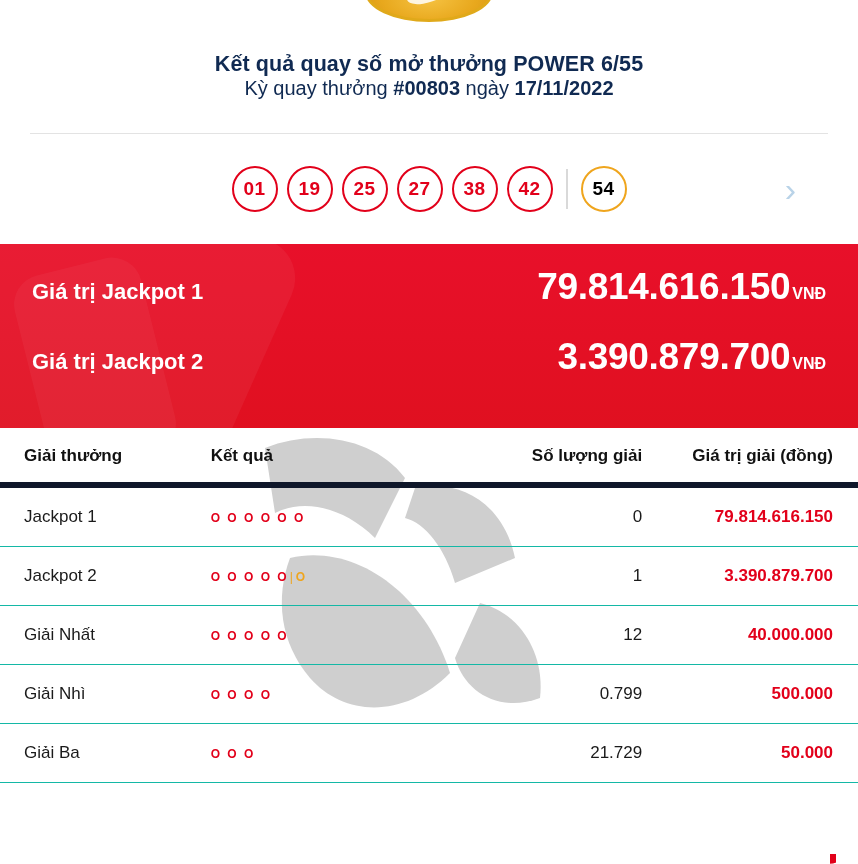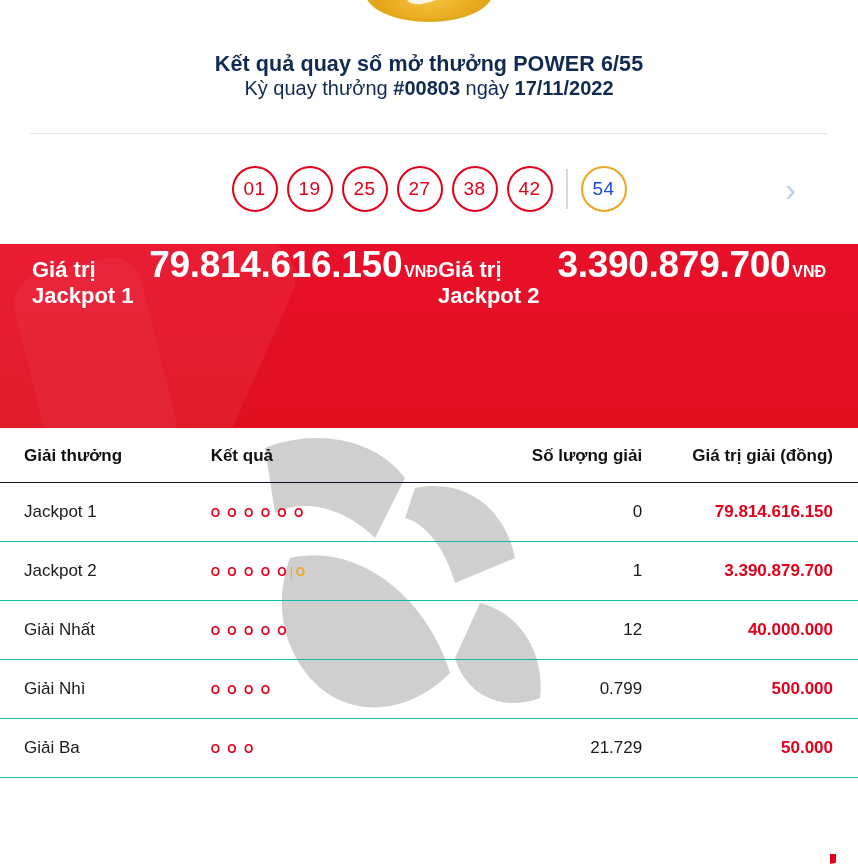--- a/index.html
+++ b/index.html
@@ -76,30 +76,30 @@
     align-items: center;
     justify-content: center;
     gap: 9px;
   }
   .ball {
     width: 46px; height: 46px;
     border-radius: 50%;
     border: 2.5px solid #e2001a;
     color: #e2001a;
     font-size: 19px;
-    font-weight: normal;
+    font-weight: bold;
     display: flex;
     align-items: center;
     justify-content: center;
     background: #fff;
     letter-spacing: .5px;
   }
   .ball.special {
     border-color: #efa51d;
-    color: #1d4ed8;
+    color: #000000;
   }
   .sep {
     width: 2px; height: 40px;
     background: #d9d9d9;
     margin: 0 4px;
   }
   .next-arrow {
     position: absolute;
     right: 62px; top: 50%;
     transform: translateY(-50%);
@@ -111,21 +111,21 @@
   }
 
   
   .jackpot-banner {
     position: relative;
     background: linear-gradient(180deg, #e8102a 0%, #e01020 100%);
     height: 184px;
     overflow: hidden;
     padding: 0 32px;
     display: flex;
-    flex-direction: row;
+    flex-direction: column;
     justify-content: center;
   }
   .jackpot-banner::before {
     content: "";
     position: absolute;
     left: -40px; top: -60px;
     width: 300px; height: 300px;
     background: rgba(255,255,255,.05);
     transform: rotate(24deg);
     border-radius: 40px;
@@ -183,21 +183,21 @@
     border-collapse: collapse;
     font-size: 17px;
     color: #1a1a1a;
   }
   thead th {
     font-size: 17px;
     font-weight: bold;
     color: #111;
     padding: 18px 0 16px 0;
     text-align: left;
-    border-bottom: 1px solid #0f172a;
+    border-bottom: 6px solid #0f172a;
   }
   tbody td {
     padding: 19px 0 19px 0;
     border-bottom: 1px solid #14b8a6;
     vertical-align: middle;
   }
   .c1 { width: 205px; padding-left: 24px !important; }
   .c2 { width: 235px; margin-top: 43px; }
   .c3 { width: 185px; text-align: right; }
   .c4 { width: 210px; text-align: right; padding-right: 25px !important; }

